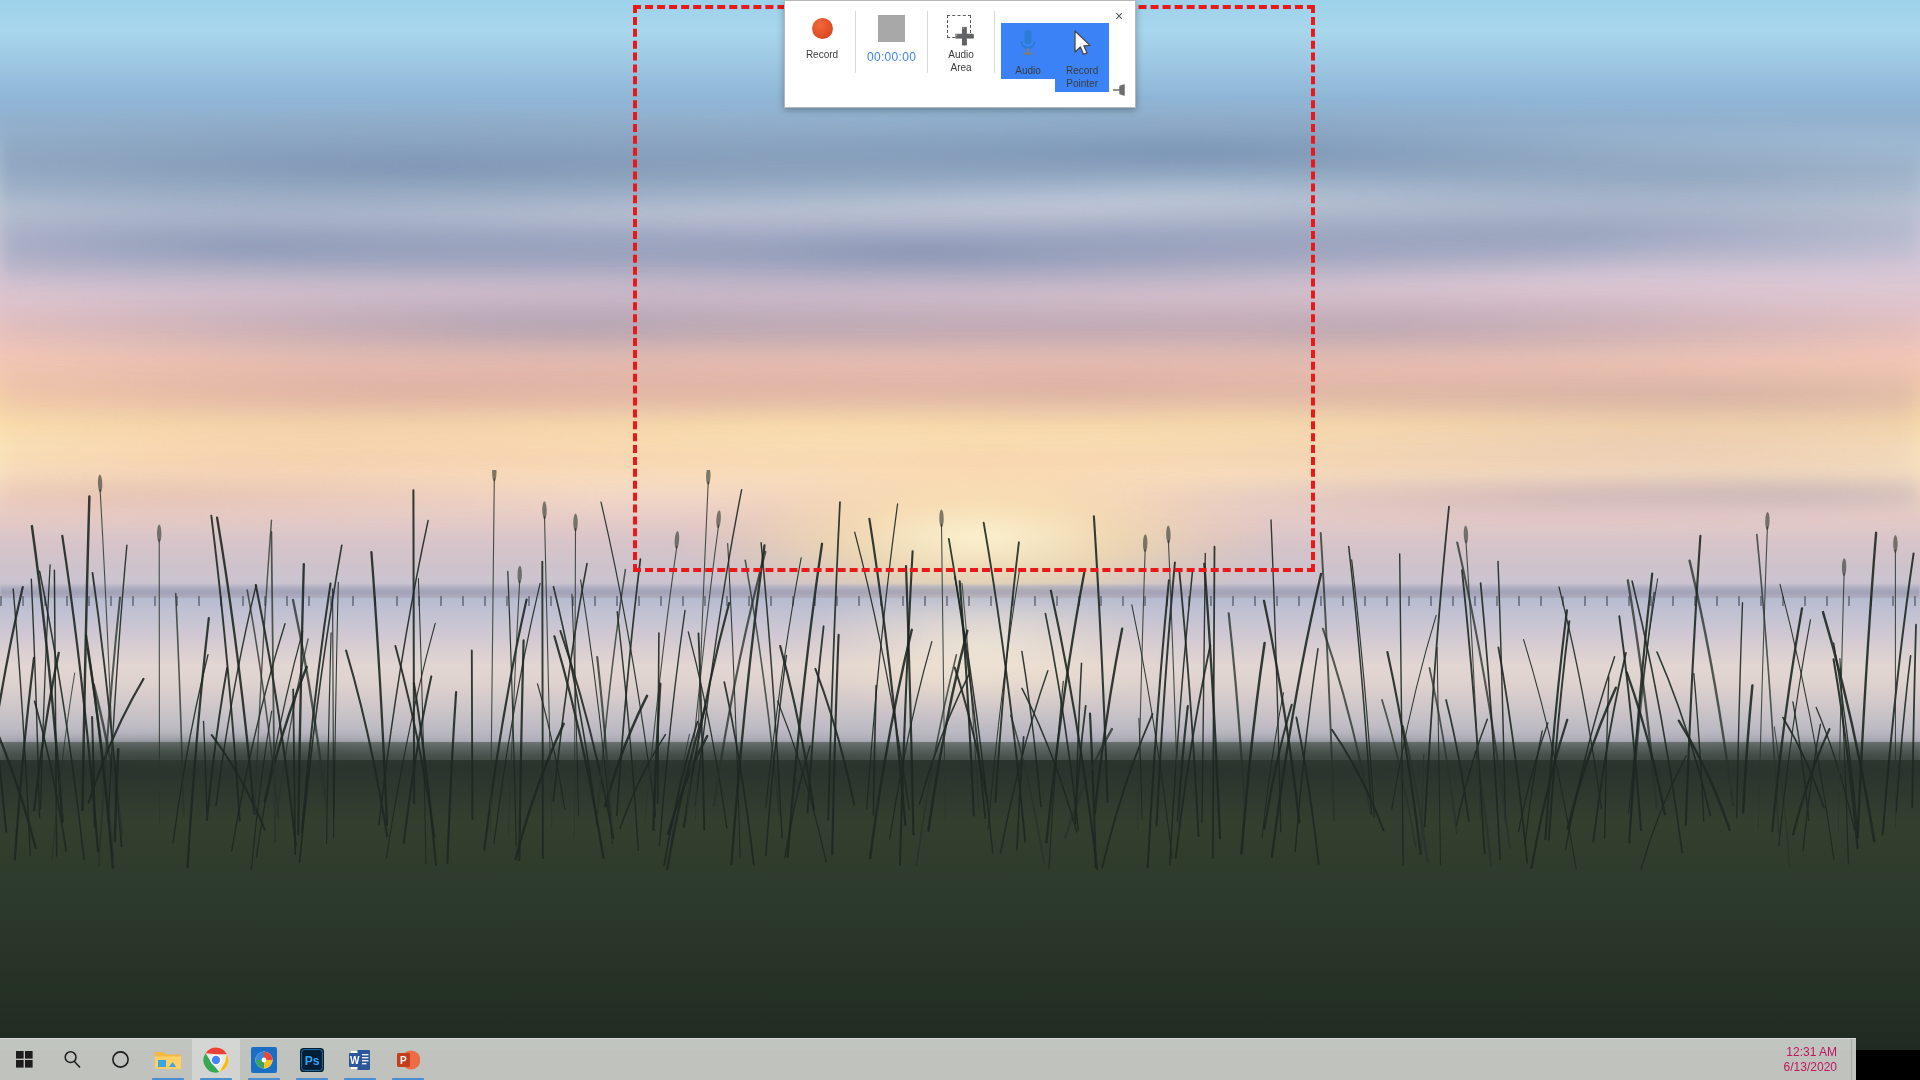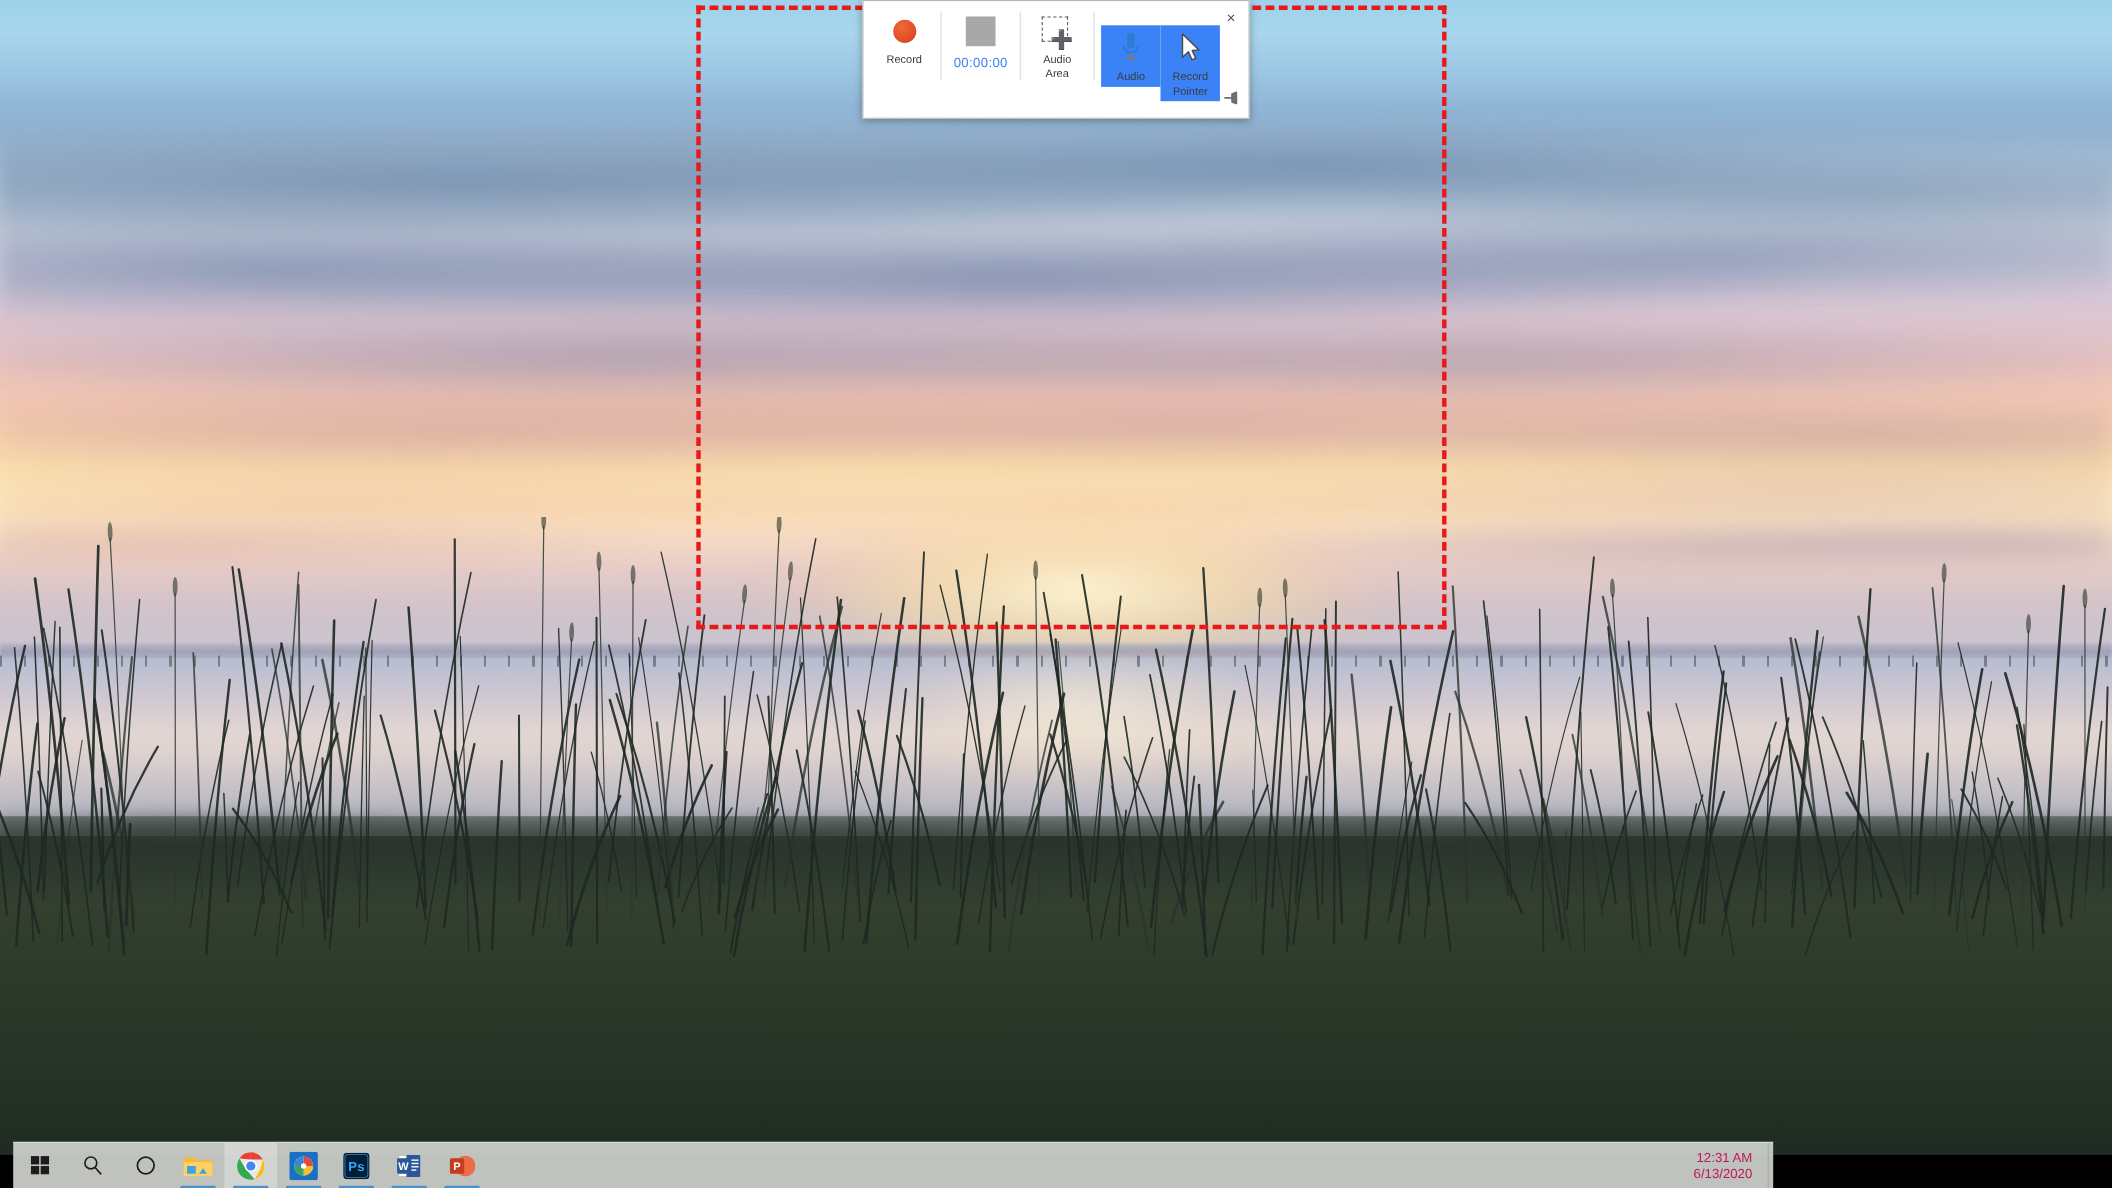--- a/index.html
+++ b/index.html
@@ -199,21 +199,21 @@
   .close-row { position: absolute; right: 7px; top: 6px; }
   .close-x {
     width: 18px; height: 18px; display: flex; align-items: center; justify-content: center;
     font-size: 14px; color: #565656; cursor: pointer; line-height: 1;
   }
   .pin-row { position: absolute; right: 8px; bottom: 6px; }
   .pin-ic { width: 16px; height: 14px; cursor: pointer; }
 
   
   #taskbar {
-    position: absolute; left: 12px; bottom: 0; width: 1600px; height: 42px;
+    position: absolute; left: 0; bottom: 0; width: 1856px; height: 42px;
     background: rgba(206,209,203,.93);
     display: flex; align-items: center;
     border-top: 1px solid rgba(255,255,255,.35);
   }
   .tb-item {
     width: 48px; height: 42px; display: flex; align-items: center; justify-content: center;
     position: relative; cursor: pointer;
   }
   .tb-item.app::after {
     content: ""; position: absolute; bottom: 0; left: 8px; right: 8px; height: 3px;

